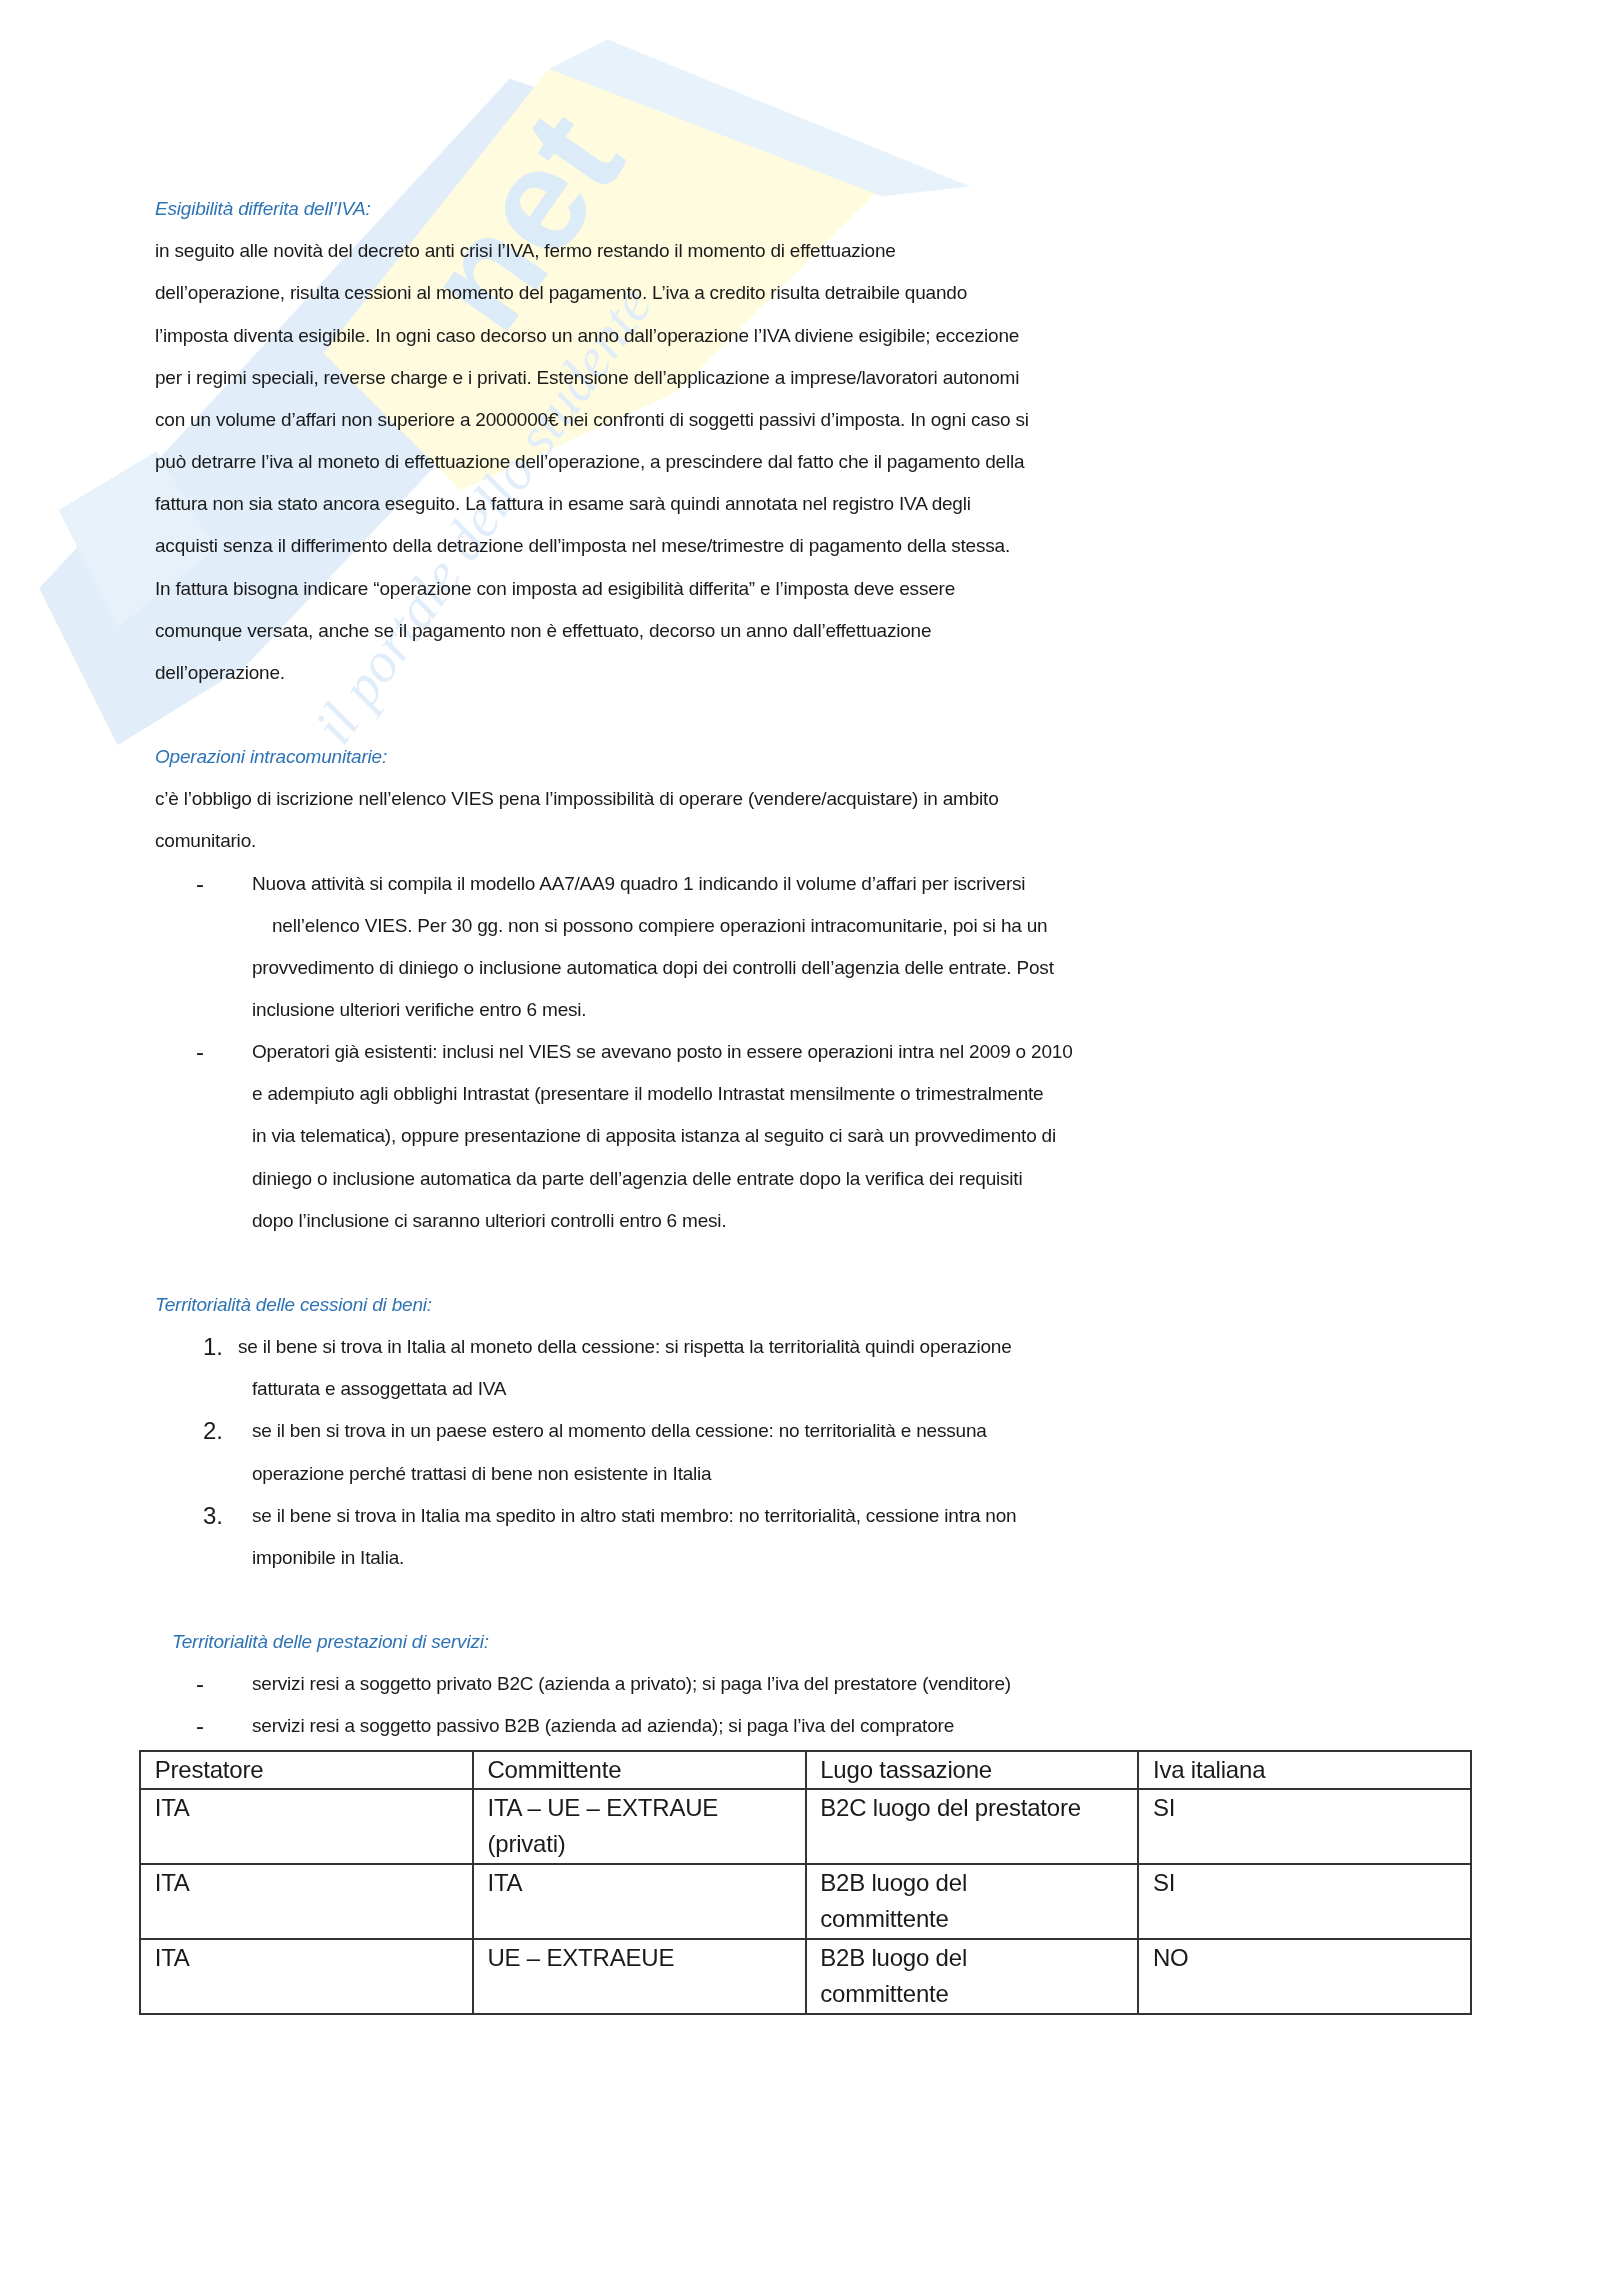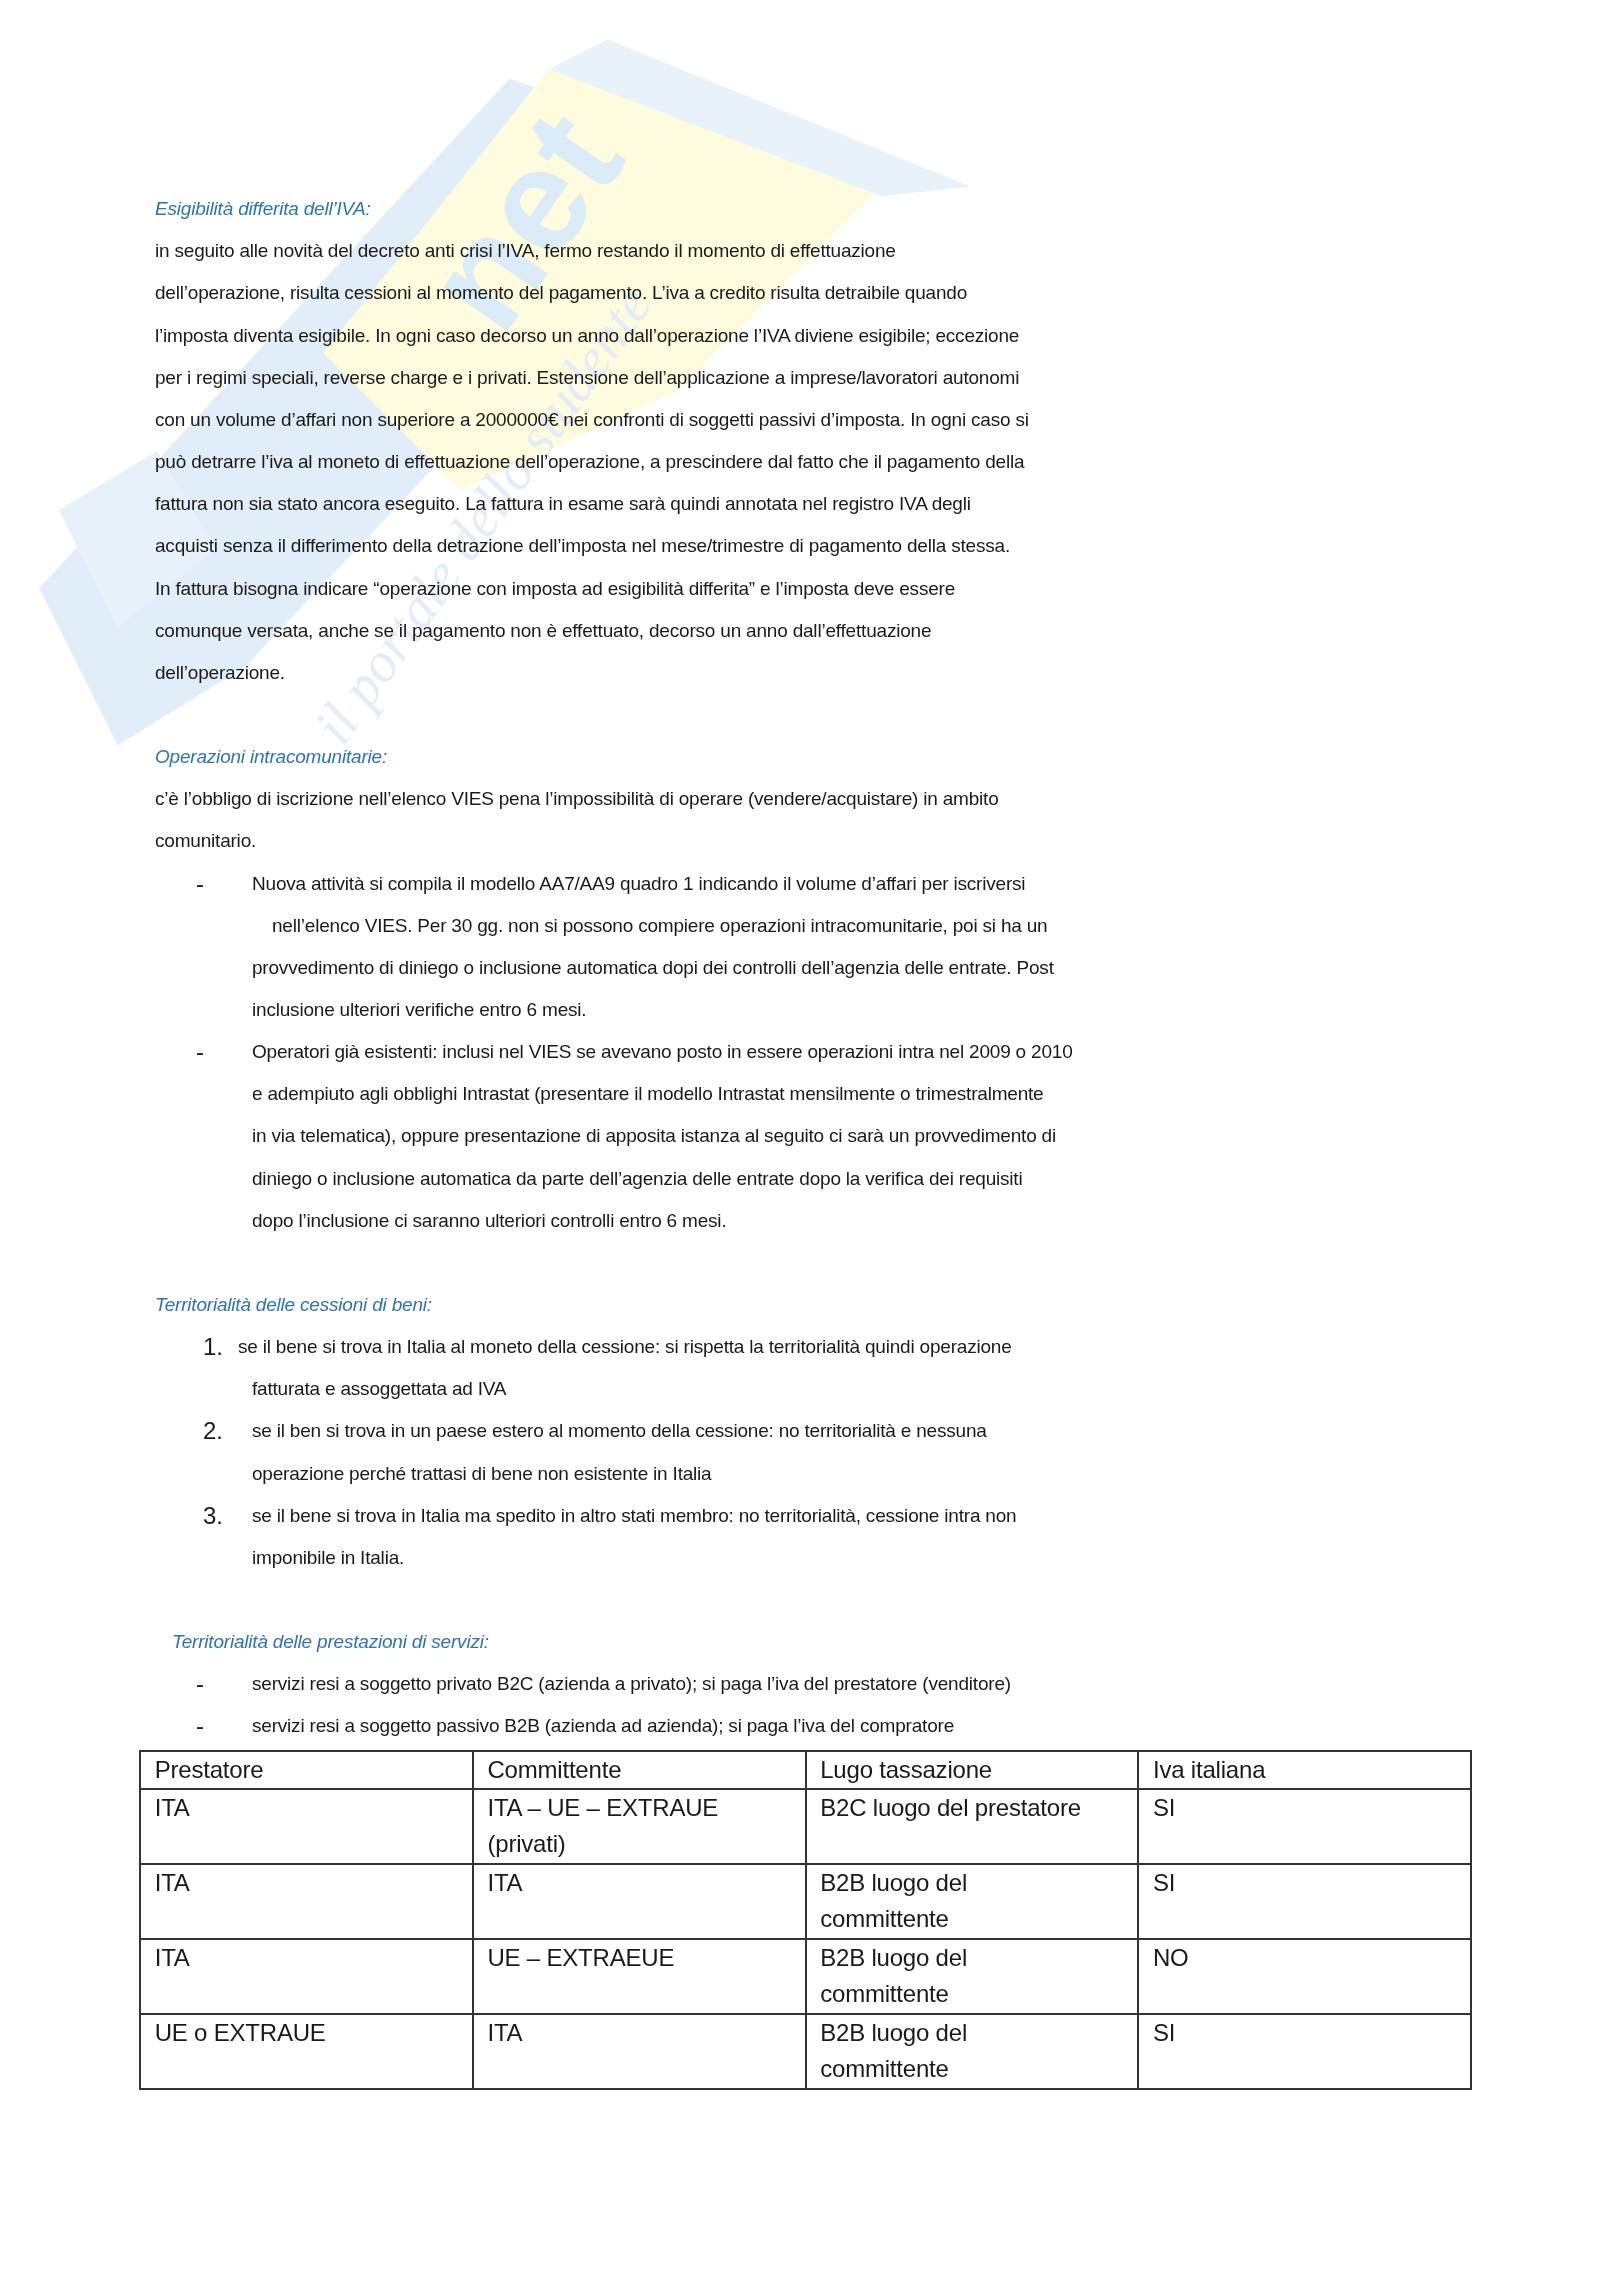--- a/index.html
+++ b/index.html
@@ -149,31 +149,16 @@
             <div>UE – EXTRAEUE</div>
           </td>
           <td>
             <div>B2B luogo del</div>
             <div>committente</div>
           </td>
           <td>
             <div>NO</div>
           </td>
         </tr>
-        <tr class="row">
-          <td>
-            <div>UE o EXTRAUE</div>
-          </td>
-          <td>
-            <div>ITA</div>
-          </td>
-          <td>
-            <div>B2B luogo del</div>
-            <div>committente</div>
-          </td>
-          <td>
-            <div>SI</div>
-          </td>
-        </tr>
       </tbody>
   </table>
 </div>
 
 
 </body></html>

